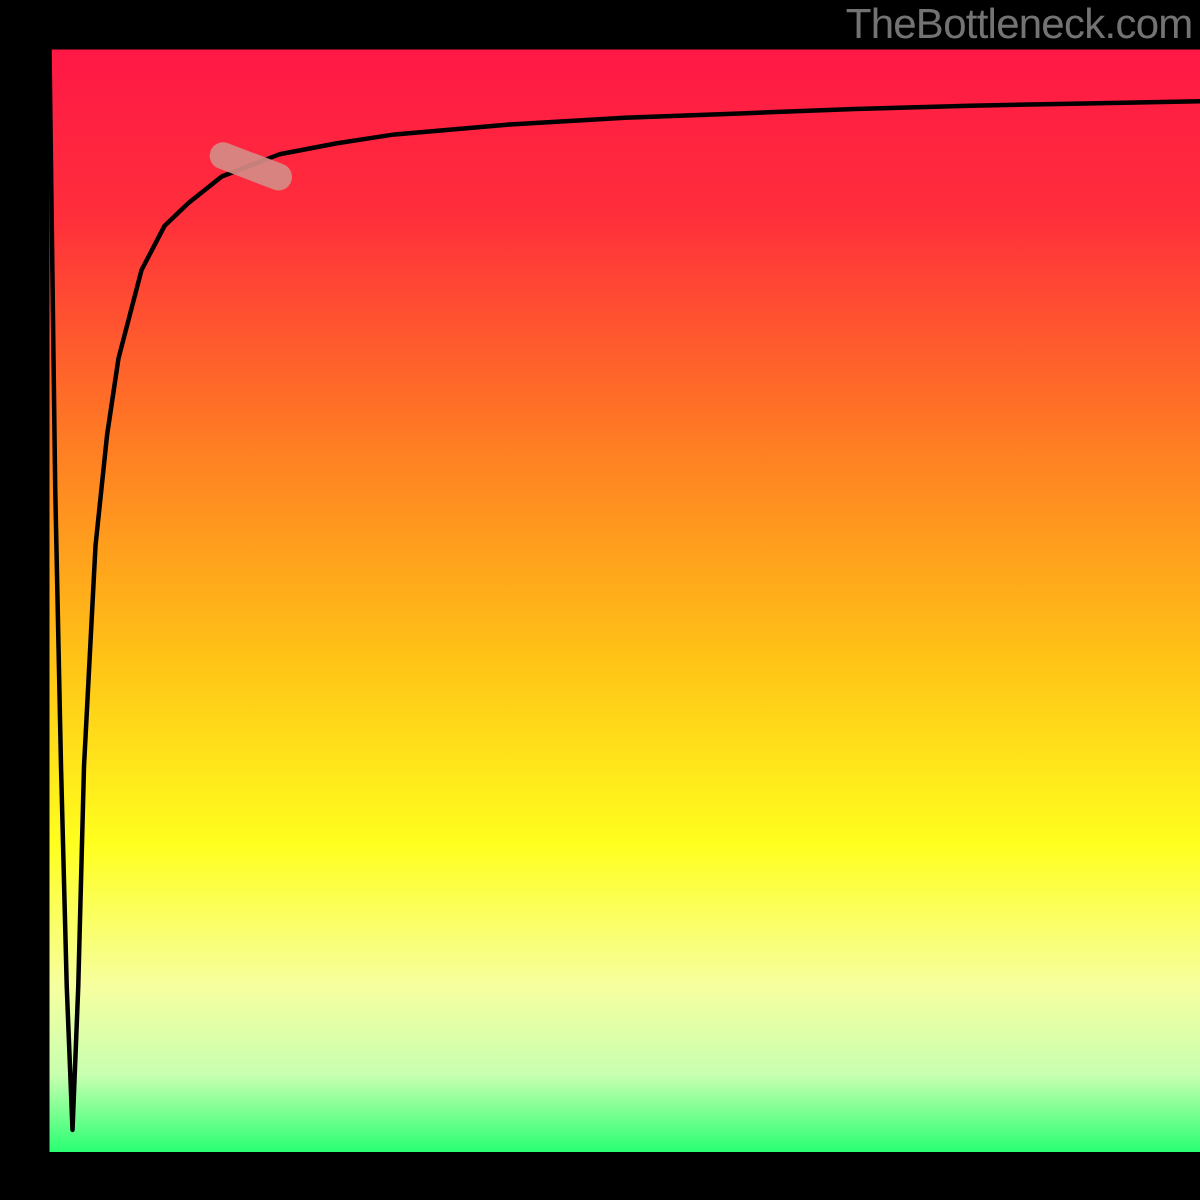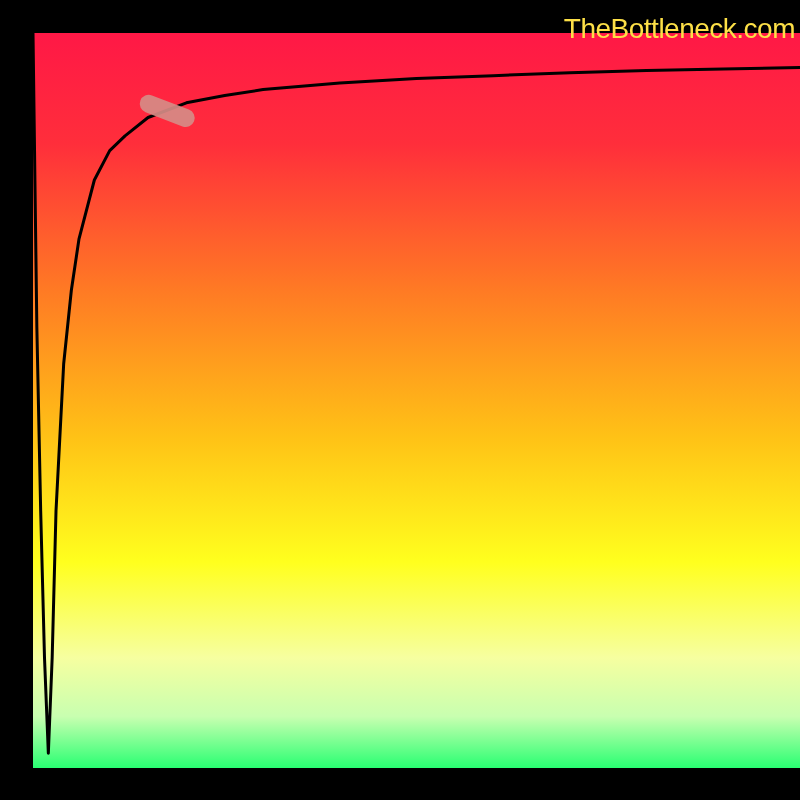--- a/index.html
+++ b/index.html
@@ -14,26 +14,25 @@
     position: relative;
     width: 800px;
     height: 800px;
   }
   .watermark {
     position: absolute;
     top: 0;
     right: 5px;
     font-family: Arial, Helvetica, sans-serif;
     font-size: 28px;
-    color: #fde047;
+    color: #737373;
     font-weight: 400;
     letter-spacing: -0.5px;
     z-index: 10;
     pointer-events: none;
-    margin-top: 13px;
   }
   svg {
     display: block;
   }
 </style>
 </head>
 <body>
 
 <div class="chart-container">
   <div class="watermark">TheBottleneck.com</div>

